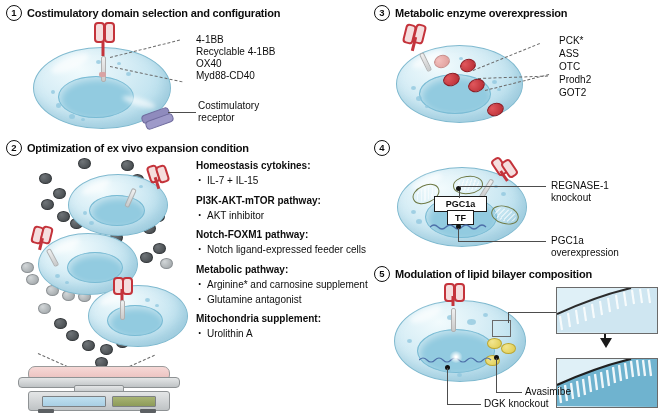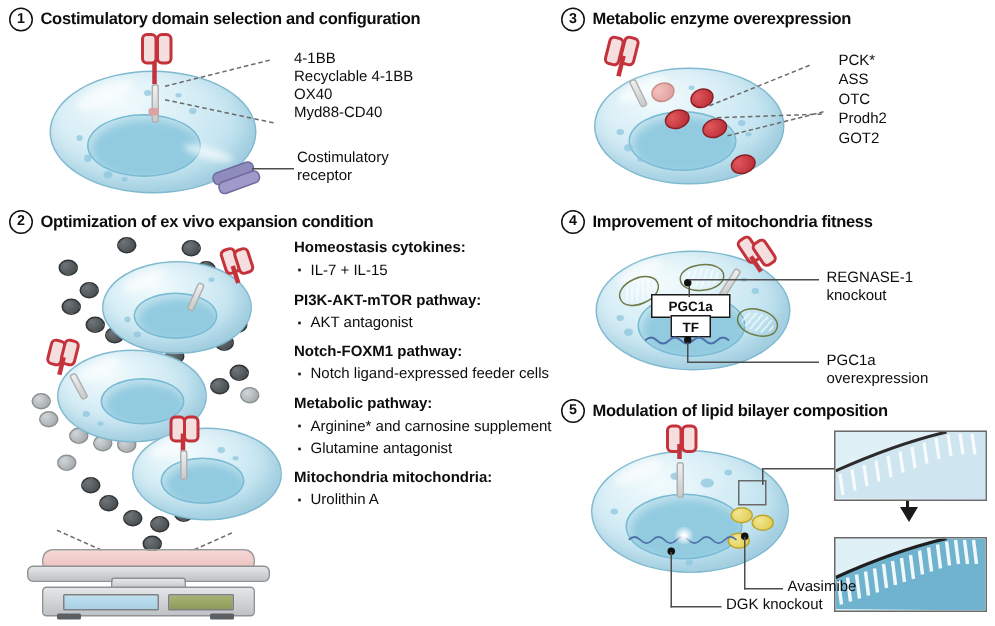--- a/index.html
+++ b/index.html
@@ -214,32 +214,32 @@
     <div class="scr" style="left:96px;top:30px;width:42px;height:9px;background:linear-gradient(180deg,#a8b474,#8d9b59);"></div>
     <div class="foot" style="left:22px;top:43px;width:16px;height:4px;"></div>
     <div class="foot" style="left:124px;top:43px;width:16px;height:4px;"></div>
   </div>
 
   <div class="listblk" style="left:196px;top:160px;">
     <div class="grp">Homeostasis cytokines:</div>
     <div class="itm">IL-7 + IL-15</div>
 
     <div class="grp">PI3K-AKT-mTOR pathway:</div>
-    <div class="itm">AKT antagonist</div>
+    <div class="itm">AKT inhibitor</div>
 
     <div class="grp">Notch-FOXM1 pathway:</div>
     <div class="itm">Notch ligand-expressed
 feeder cells</div>
 
     <div class="grp">Metabolic pathway:</div>
     <div class="itm">Arginine* and carnosine
 supplement</div>
     <div class="itm">Glutamine antagonist</div>
 
-    <div class="grp">Mitochondria mitochondria:</div>
+    <div class="grp">Mitochondria supplement:</div>
     <div class="itm">Urolithin A</div>
   </div>
 
   <div class="hdr" style="left:374px;top:5px;">
     <span class="num">3</span>
     <span class="htxt">Metabolic enzyme overexpression</span>
   </div>
 
   <div class="cell" style="left:396px;top:45px;width:125px;height:76px;">
     <div class="nuc" style="left:22px;top:28px;width:70px;height:38px;"></div>
@@ -268,21 +268,20 @@
   <div class="dash" style="left:485px;top:90px;width:66px;transform:rotate(-14deg);"></div>
 
   <div class="lbl" style="left:559px;top:35px;">PCK*</div>
   <div class="lbl" style="left:559px;top:48px;">ASS</div>
   <div class="lbl" style="left:559px;top:61px;">OTC</div>
   <div class="lbl" style="left:559px;top:74px;">Prodh2</div>
   <div class="lbl" style="left:559px;top:87px;">GOT2</div>
 
   <div class="hdr" style="left:374px;top:140px;">
     <span class="num">4</span>
-    <span class="htxt">Improvement of mitochondria fitness</span>
   </div>
 
   <div class="cell" style="left:397px;top:167px;width:128px;height:78px;">
     <div class="nuc" style="left:27px;top:28px;width:70px;height:40px;"></div>
     <div class="shine" style="left:13px;top:8px;width:32px;height:11px;"></div>
     <div class="vac" style="left:13px;top:42px;width:5px;height:4px;"></div>
     <div class="vac" style="left:18px;top:51px;width:6px;height:5px;"></div>
     <div class="vac" style="left:103px;top:24px;width:5px;height:4px;"></div>
     <div class="vac" style="left:96px;top:17px;width:4px;height:3px;"></div>
     <div class="mito-g" style="left:14px;top:17px;width:26px;height:16px;transform:rotate(-24deg);">

